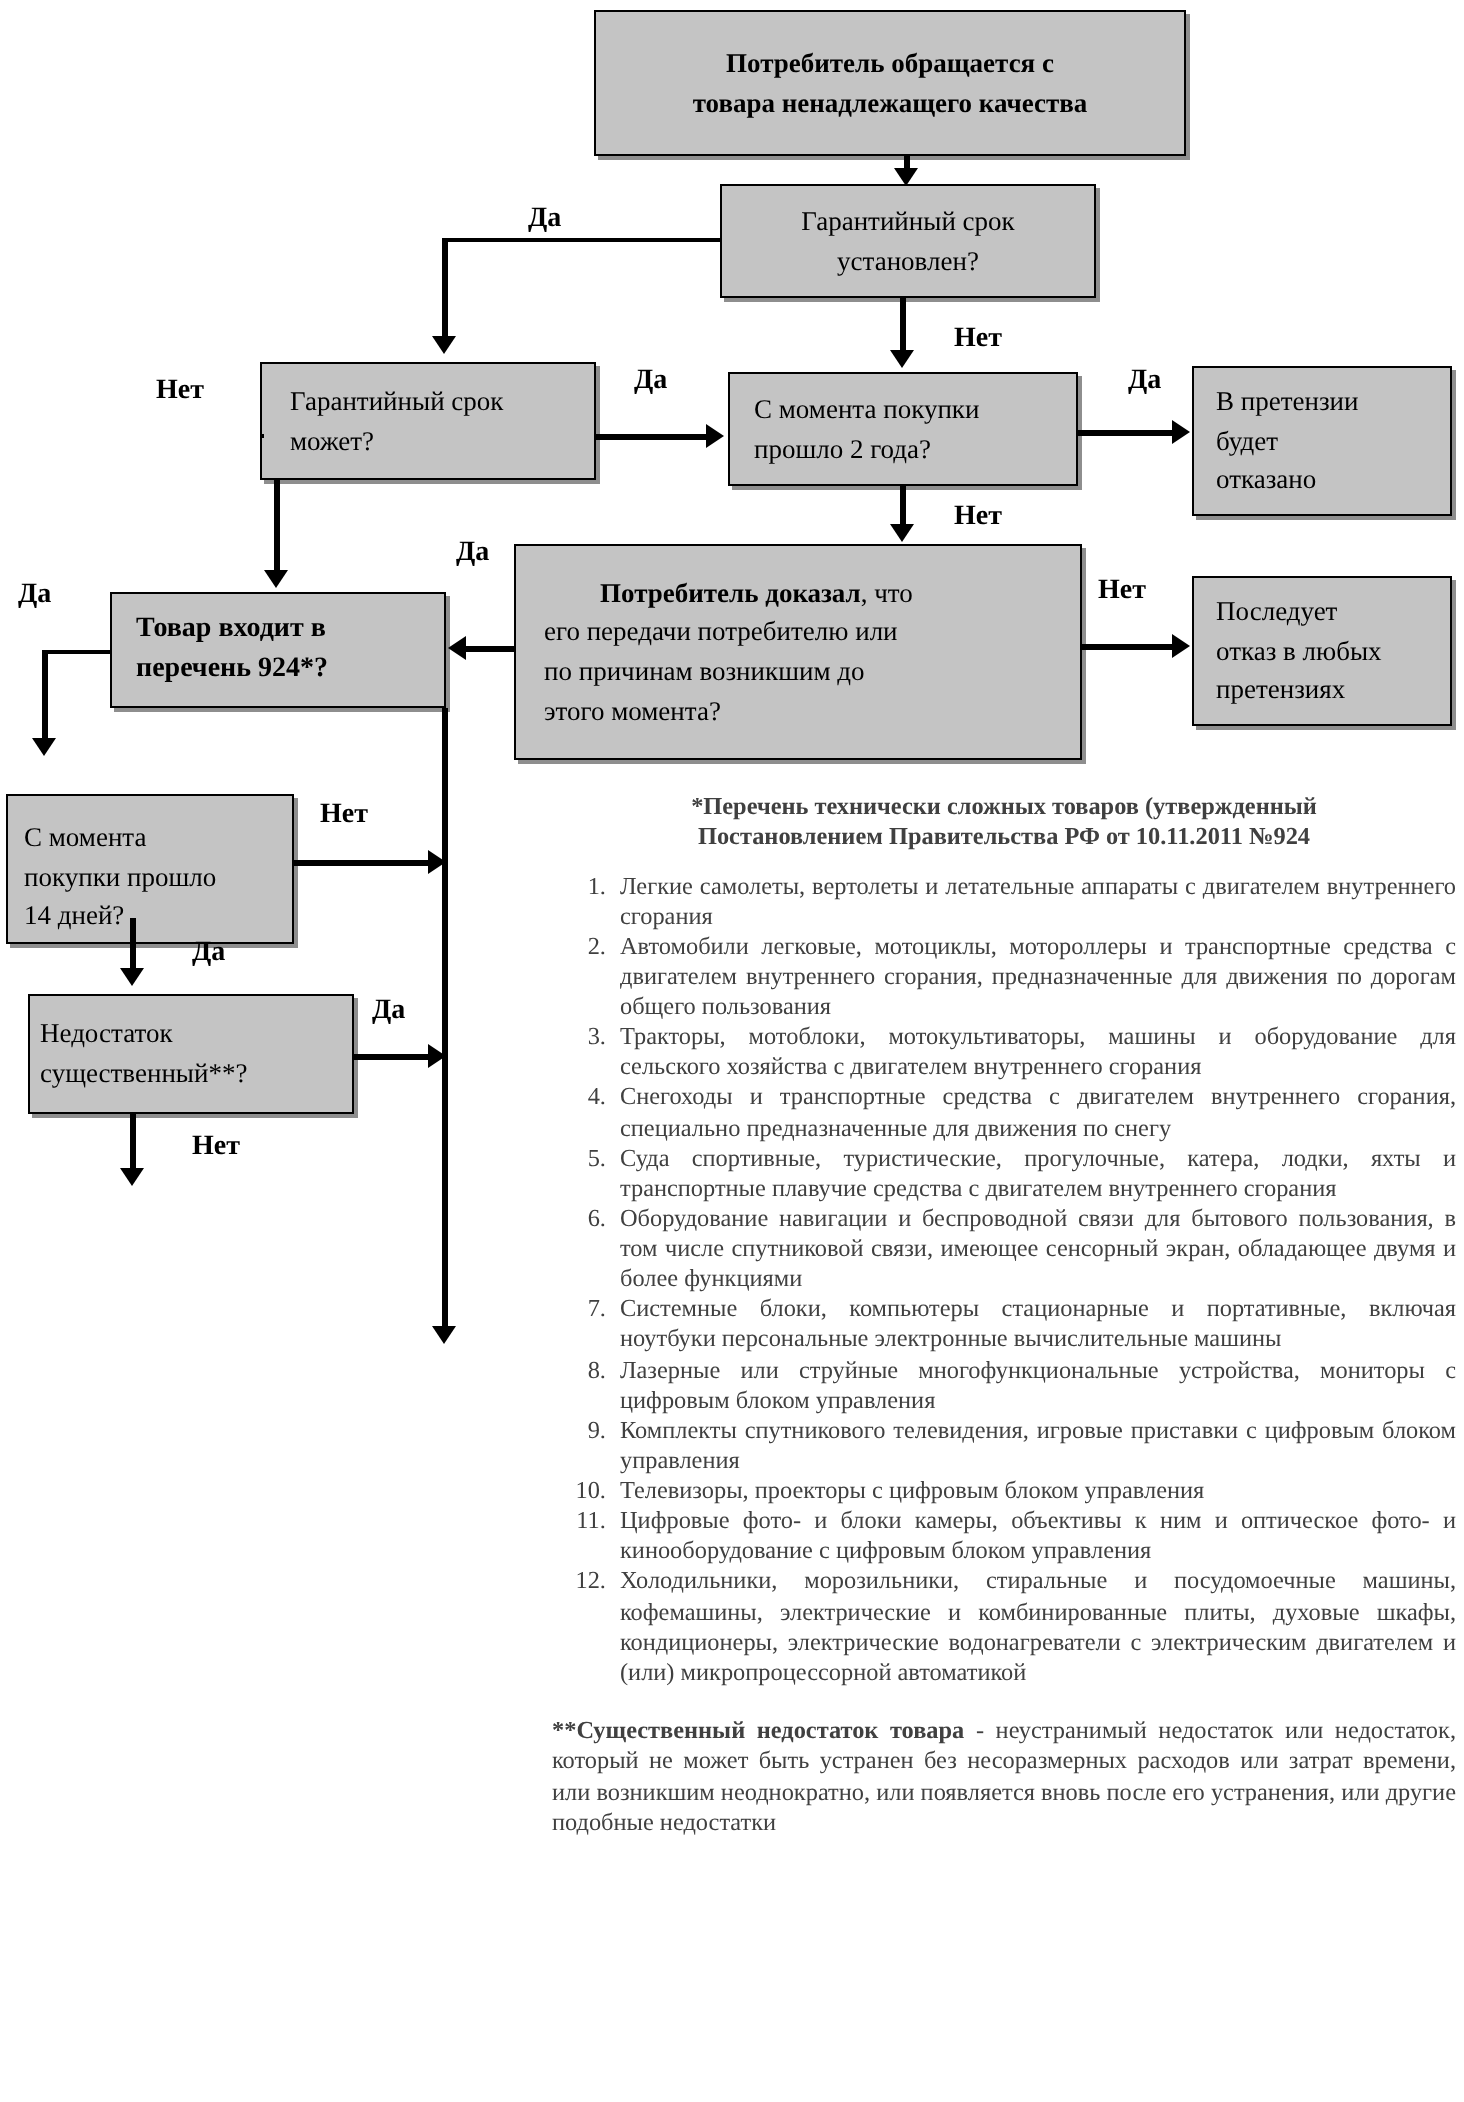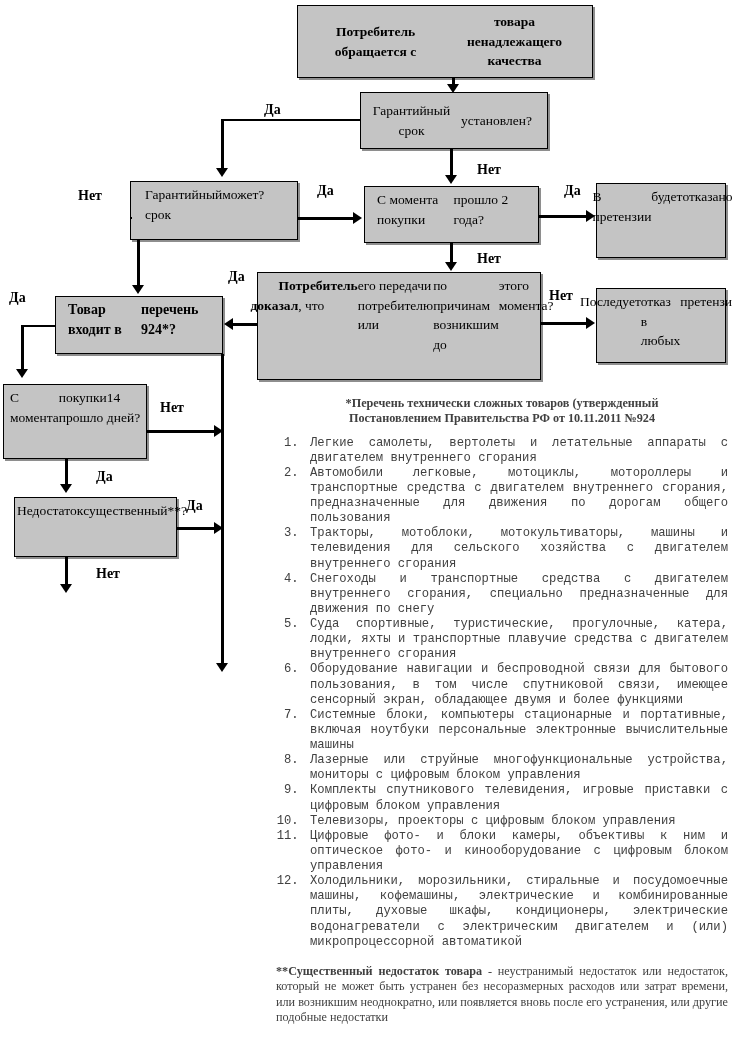--- a/index.html
+++ b/index.html
@@ -20,21 +20,21 @@
   }
 
   
   .box {
     position: absolute;
     box-sizing: border-box;
     background: #c4c4c4;
     border: 1px solid #000;
     box-shadow: 2px 2px 0 0 rgba(130,130,130,0.9);
     display: flex;
-    flex-direction: row;
+    flex-direction: column;
     justify-content: center;
     font-family: "Liberation Serif", "DejaVu Serif", serif;
     font-size: 13.5px;
     line-height: 1.45;
     color: #000;
     padding: 3px 8px;
   }
   .box.center { text-align: center; align-items: center; }
   .box.left   { text-align: left; }
   .box.bold   { font-weight: bold; }
@@ -99,21 +99,20 @@
   }
   ol.tech-list {
     margin: 0;
     padding-left: 30px;
     list-style-position: outside;
   }
   ol.tech-list li {
     text-align: justify;
     margin-bottom: 0px;
     padding-left: 4px;
-    font-family: Liberation Mono, monospace;
   }
   .footnote {
     margin-top: 14px;
     text-align: justify;
     line-height: 1.26;
   }
   .footnote .lead {
     font-weight: bold;
   }
 </style>
@@ -154,32 +153,32 @@
     <span class="ln">по причинам возникшим до</span>
     <span class="ln">этого момента?</span>
   </div>
 
   <div class="box left" style="left:596px; top:288px; width:130px; height:75px; padding-left:11px;">
     <span class="ln">Последует</span>
     <span class="ln">отказ в любых</span>
     <span class="ln">претензиях</span>
   </div>
 
-  <div class="box left bold" style="left:55px; top:296px; width:168px; height:58px; padding-left:12px; font-size:14px;justify-content:flex-end;">
+  <div class="box left bold" style="left:55px; top:296px; width:168px; height:58px; padding-left:12px; font-size:14px;">
     <span class="ln">Товар входит в</span>
     <span class="ln">перечень 924*?</span>
   </div>
 
-  <div class="box left" style="left:3px; top:384px; width:144px; height:75px; padding-left:8px;">
+  <div class="box left" style="left:3px; top:397px; width:144px; height:75px; padding-left:8px;justify-content:flex-end;">
     <span class="ln">С момента</span>
     <span class="ln">покупки прошло</span>
     <span class="ln">14 дней?</span>
   </div>
 
-  <div class="box left" style="left:14px; top:497px; width:163px; height:60px; padding-left:21px;text-align:center;">
+  <div class="box left" style="left:14px; top:497px; width:163px; height:60px; padding-left:5px;">
     <span class="ln">Недостаток</span>
     <span class="ln">существенный**?</span>
   </div>
 
 
 
   <div class="vline" style="left:452px; top:78px; height:9px;"></div>
   <div class="arrow-down" style="left:447px; top:84px;"></div>
 
   <div class="hline thin" style="left:222px; top:119px; width:139px;"></div>
@@ -242,21 +241,21 @@
 
   <div class="notes">
     <div class="notes-title">
       <span>*Перечень технически сложных товаров (утвержденный</span><br>
       <span>Постановлением Правительства РФ от 10.11.2011 №924</span>
     </div>
 
     <ol class="tech-list">
       <li>Легкие самолеты, вертолеты и летательные аппараты с двигателем внутреннего сгорания</li>
       <li>Автомобили легковые, мотоциклы, мотороллеры и транспортные средства с двигателем внутреннего сгорания, предназначенные для движения по дорогам общего пользования</li>
-      <li>Тракторы, мотоблоки, мотокультиваторы, машины и телевидения для сельского хозяйства с двигателем внутреннего сгорания</li>
+      <li>Тракторы, мотоблоки, мотокультиваторы, машины и оборудование для сельского хозяйства с двигателем внутреннего сгорания</li>
       <li>Снегоходы и транспортные средства с двигателем внутреннего сгорания, специально предназначенные для движения по снегу</li>
       <li>Суда спортивные, туристические, прогулочные, катера, лодки, яхты и транспортные плавучие средства с двигателем внутреннего сгорания</li>
       <li>Оборудование навигации и беспроводной связи для бытового пользования, в том числе спутниковой связи, имеющее сенсорный экран, обладающее двумя и более функциями</li>
       <li>Системные блоки, компьютеры стационарные и портативные, включая ноутбуки персональные электронные вычислительные машины</li>
       <li>Лазерные или струйные многофункциональные устройства, мониторы с цифровым блоком управления</li>
       <li>Комплекты спутникового телевидения, игровые приставки с цифровым блоком управления</li>
       <li>Телевизоры, проекторы с цифровым блоком управления</li>
       <li>Цифровые фото- и блоки камеры, объективы к ним и оптическое фото- и кинооборудование с цифровым блоком управления</li>
       <li>Холодильники, морозильники, стиральные и посудомоечные машины, кофемашины, электрические и комбинированные плиты, духовые шкафы, кондиционеры, электрические водонагреватели с электрическим двигателем и (или) микропроцессорной автоматикой</li>
     </ol>

